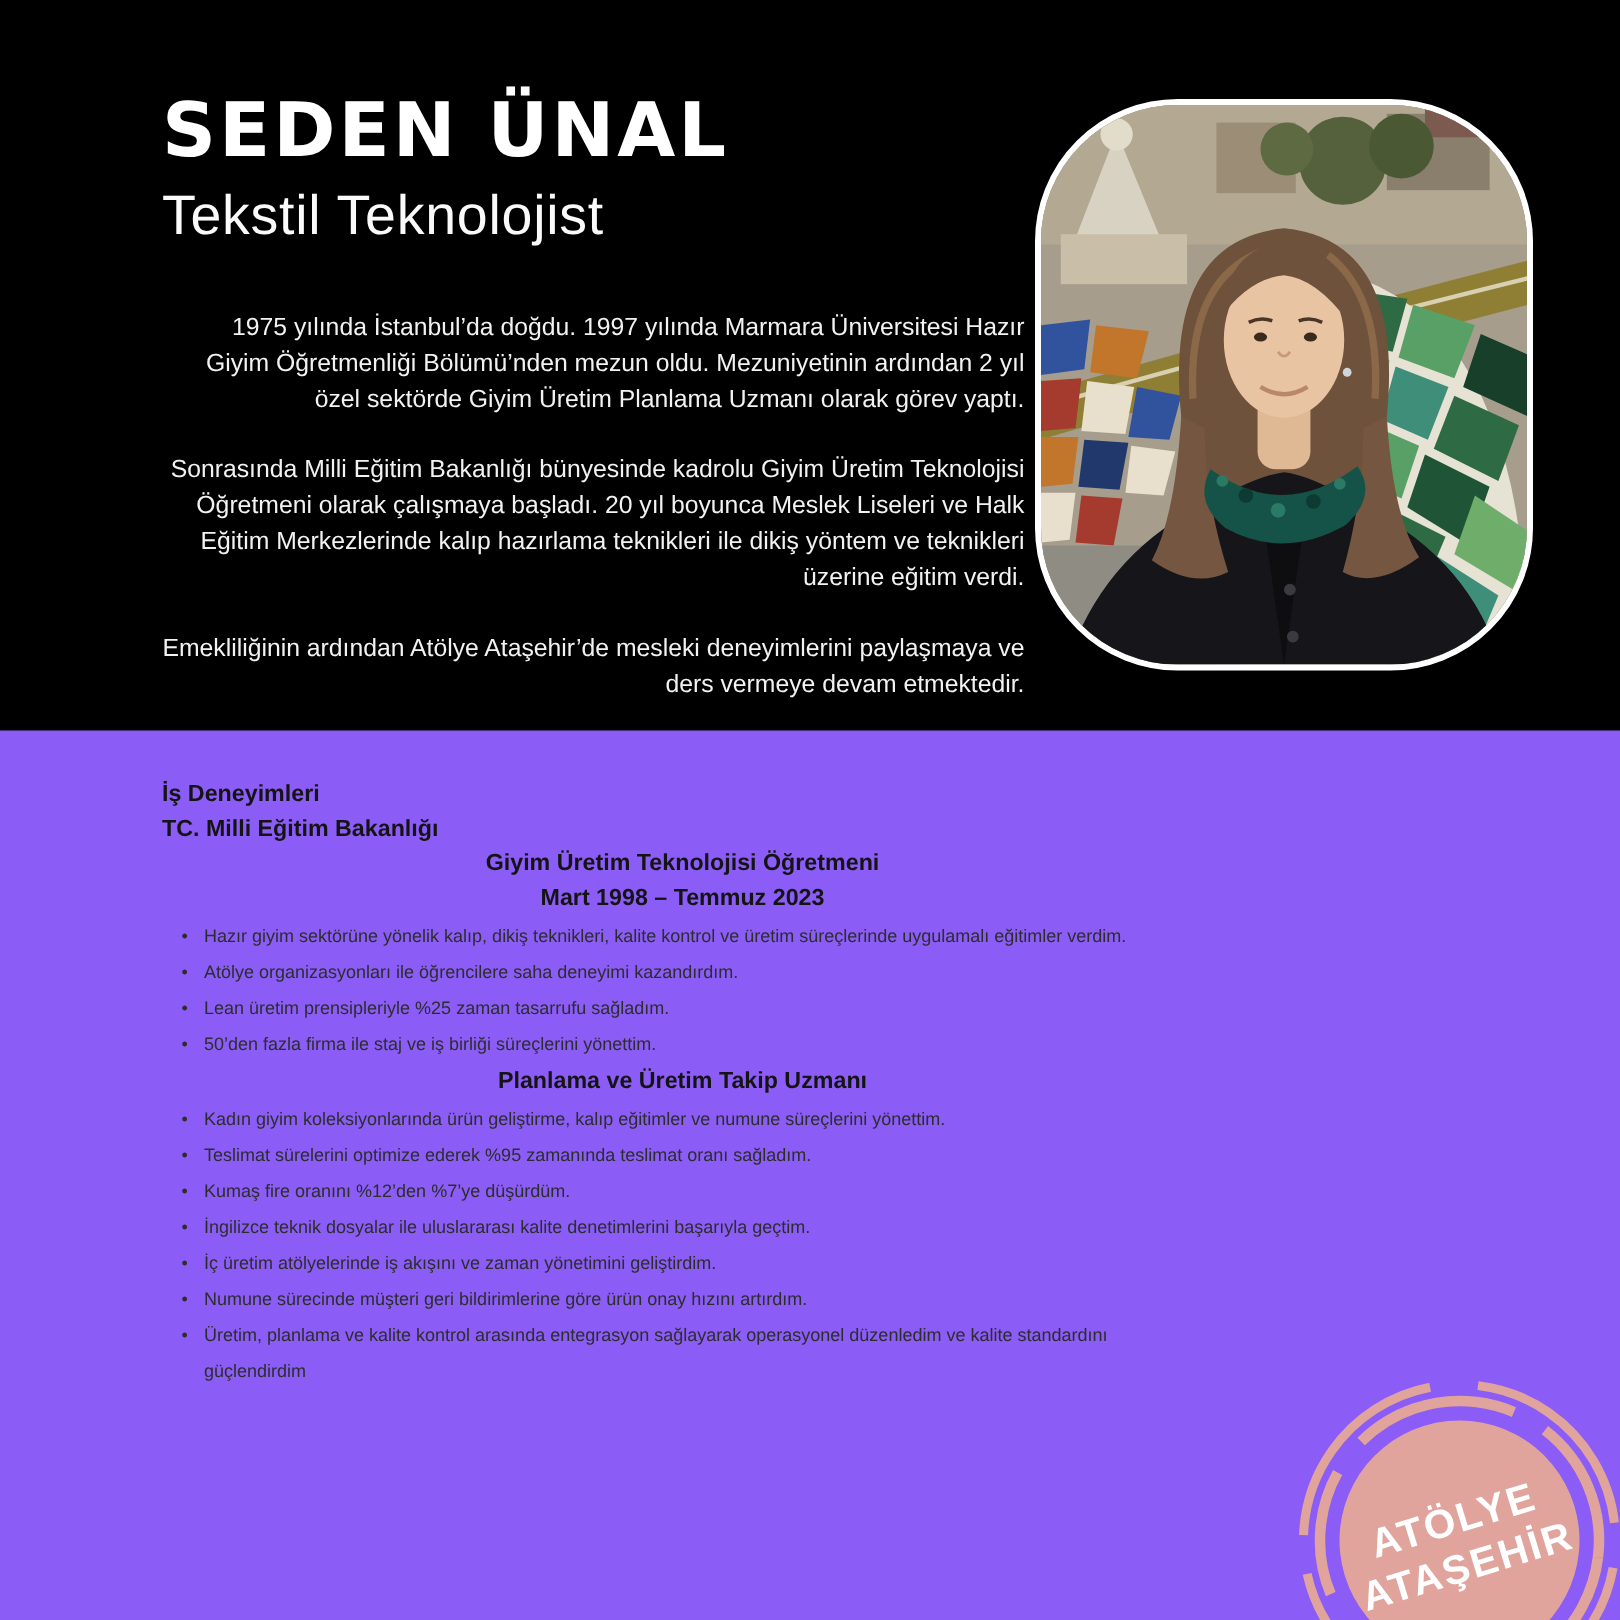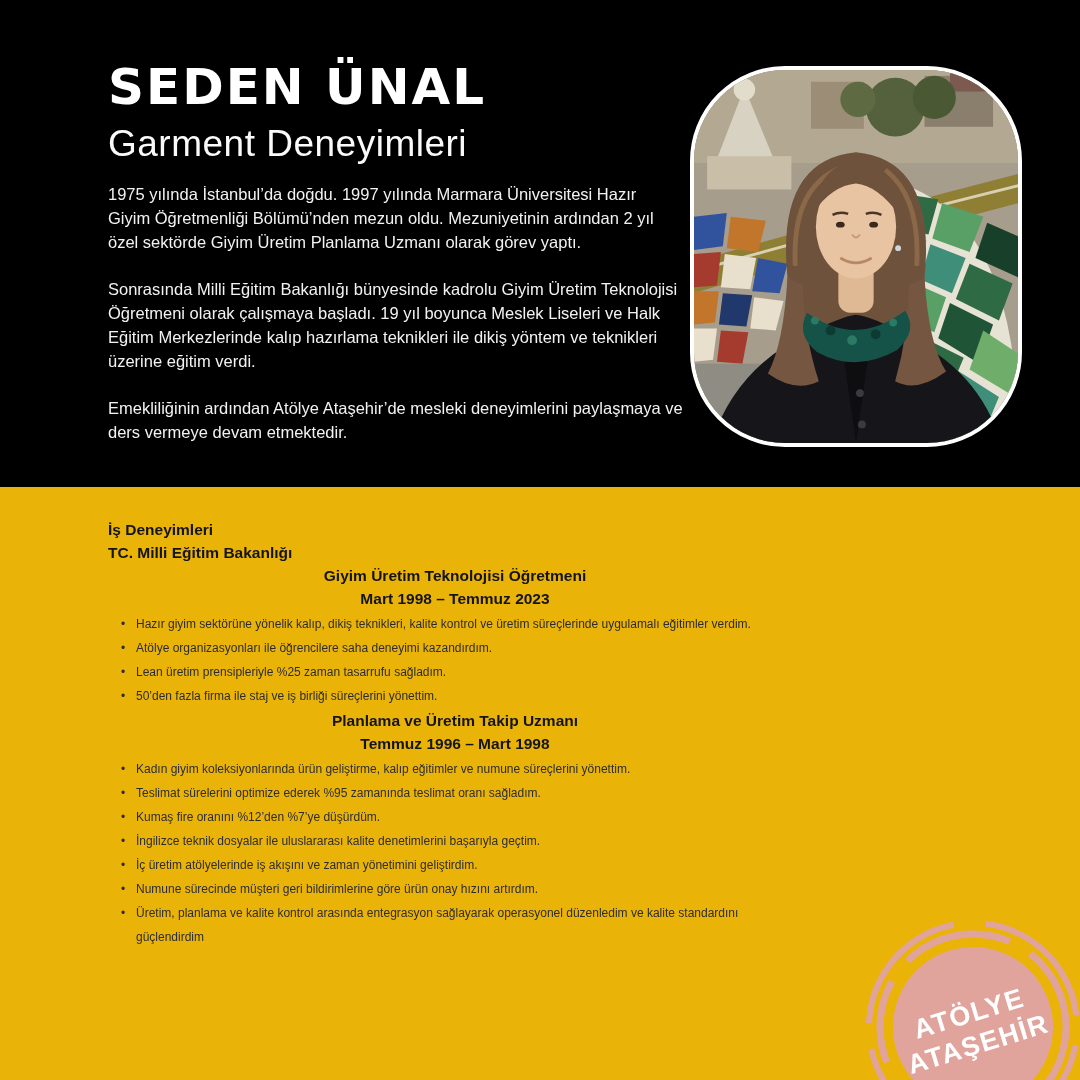--- a/index.html
+++ b/index.html
@@ -1,21 +1,21 @@
 <!DOCTYPE html>
 <html><head>
 <meta charset="utf-8">
 <style>
   * { box-sizing: border-box; }
   html, body { margin: 0; padding: 0; background: #ffffff; }
   .page {
     position: relative;
     width: 1080px;
     height: 1080px;
-    background: #eab308;
+    background: #8b5cf6;
     overflow: hidden;
     font-family: "Liberation Sans", sans-serif;
   }
 
   
   .hero {
     position: absolute;
     top: 0; left: 0;
     width: 1080px; height: 487px;
     background: #000000;
@@ -36,21 +36,21 @@
     color: #ffffff;
   }
   .role {
     margin: 6px 0 0 0;
     font-weight: 400;
     font-size: 37px;
     line-height: 44px;
     letter-spacing: 0.5px;
     color: #fafafa;
   }
-  .bio { margin-top: 16px; }
+  .bio { margin-top: 40px; text-align: right; }
   .bio p {
     margin: 0 0 23px 0;
     font-size: 16.5px;
     line-height: 24px;
     font-weight: 400;
     color: #f2f2f2;
   }
 
   
   .photo-frame {
@@ -112,24 +112,24 @@
   }
 </style>
 </head>
 <body>
 
 <div class="page">
 
   <header class="hero">
     <div class="hero-text">
       <h1 class="name">SEDEN ÜNAL</h1>
-      <h2 class="role">Garment Deneyimleri</h2>
+      <h2 class="role">Tekstil Teknolojist</h2>
       <div class="bio">
         <p>1975 yılında İstanbul’da doğdu. 1997 yılında Marmara Üniversitesi Hazır Giyim Öğretmenliği Bölümü’nden mezun oldu. Mezuniyetinin ardından 2 yıl özel sektörde Giyim Üretim Planlama Uzmanı olarak görev yaptı.</p>
-        <p>Sonrasında Milli Eğitim Bakanlığı bünyesinde kadrolu Giyim Üretim Teknolojisi Öğretmeni olarak çalışmaya başladı. 19 yıl boyunca Meslek Liseleri ve Halk Eğitim Merkezlerinde kalıp hazırlama teknikleri ile dikiş yöntem ve teknikleri üzerine eğitim verdi.</p>
+        <p>Sonrasında Milli Eğitim Bakanlığı bünyesinde kadrolu Giyim Üretim Teknolojisi Öğretmeni olarak çalışmaya başladı. 20 yıl boyunca Meslek Liseleri ve Halk Eğitim Merkezlerinde kalıp hazırlama teknikleri ile dikiş yöntem ve teknikleri üzerine eğitim verdi.</p>
         <p>Emekliliğinin ardından Atölye Ataşehir’de mesleki deneyimlerini paylaşmaya ve ders vermeye devam etmektedir.</p>
       </div>
     </div>
 
     <div class="photo-frame">
       <svg viewBox="0 0 332 381" preserveAspectRatio="xMidYMid slice">
 
         <rect x="0" y="0" width="332" height="381" fill="#a79d8d"></rect>
         <rect x="0" y="0" width="332" height="95" fill="#b3a892"></rect>
         <rect x="236" y="6" width="70" height="52" fill="#8a7f6d"></rect>
@@ -216,21 +216,20 @@
       <ul class="job-bullets">
         <li>Hazır giyim sektörüne yönelik kalıp, dikiş teknikleri, kalite kontrol ve üretim süreçlerinde uygulamalı eğitimler verdim.</li>
         <li>Atölye organizasyonları ile öğrencilere saha deneyimi kazandırdım.</li>
         <li>Lean üretim prensipleriyle %25 zaman tasarrufu sağladım.</li>
         <li>50’den fazla firma ile staj ve iş birliği süreçlerini yönettim.</li>
       </ul>
     </section>
 
     <section>
       <div class="job-role indented">Planlama ve Üretim Takip Uzmanı</div>
-      <div class="job-dates indented">Temmuz  1996 – Mart 1998</div>
       <ul class="job-bullets">
         <li>Kadın giyim koleksiyonlarında ürün geliştirme, kalıp eğitimler ve numune süreçlerini yönettim.</li>
         <li>Teslimat sürelerini optimize ederek %95 zamanında teslimat oranı sağladım.</li>
         <li>Kumaş fire oranını %12’den %7’ye düşürdüm.</li>
         <li>İngilizce teknik dosyalar ile uluslararası kalite denetimlerini başarıyla geçtim.</li>
         <li>İç üretim atölyelerinde iş akışını ve zaman yönetimini geliştirdim.</li>
         <li>Numune sürecinde müşteri geri bildirimlerine göre ürün onay hızını artırdım.</li>
         <li>Üretim, planlama ve kalite kontrol arasında entegrasyon sağlayarak operasyonel düzenledim ve kalite standardını güçlendirdim</li>
       </ul>
     </section>

